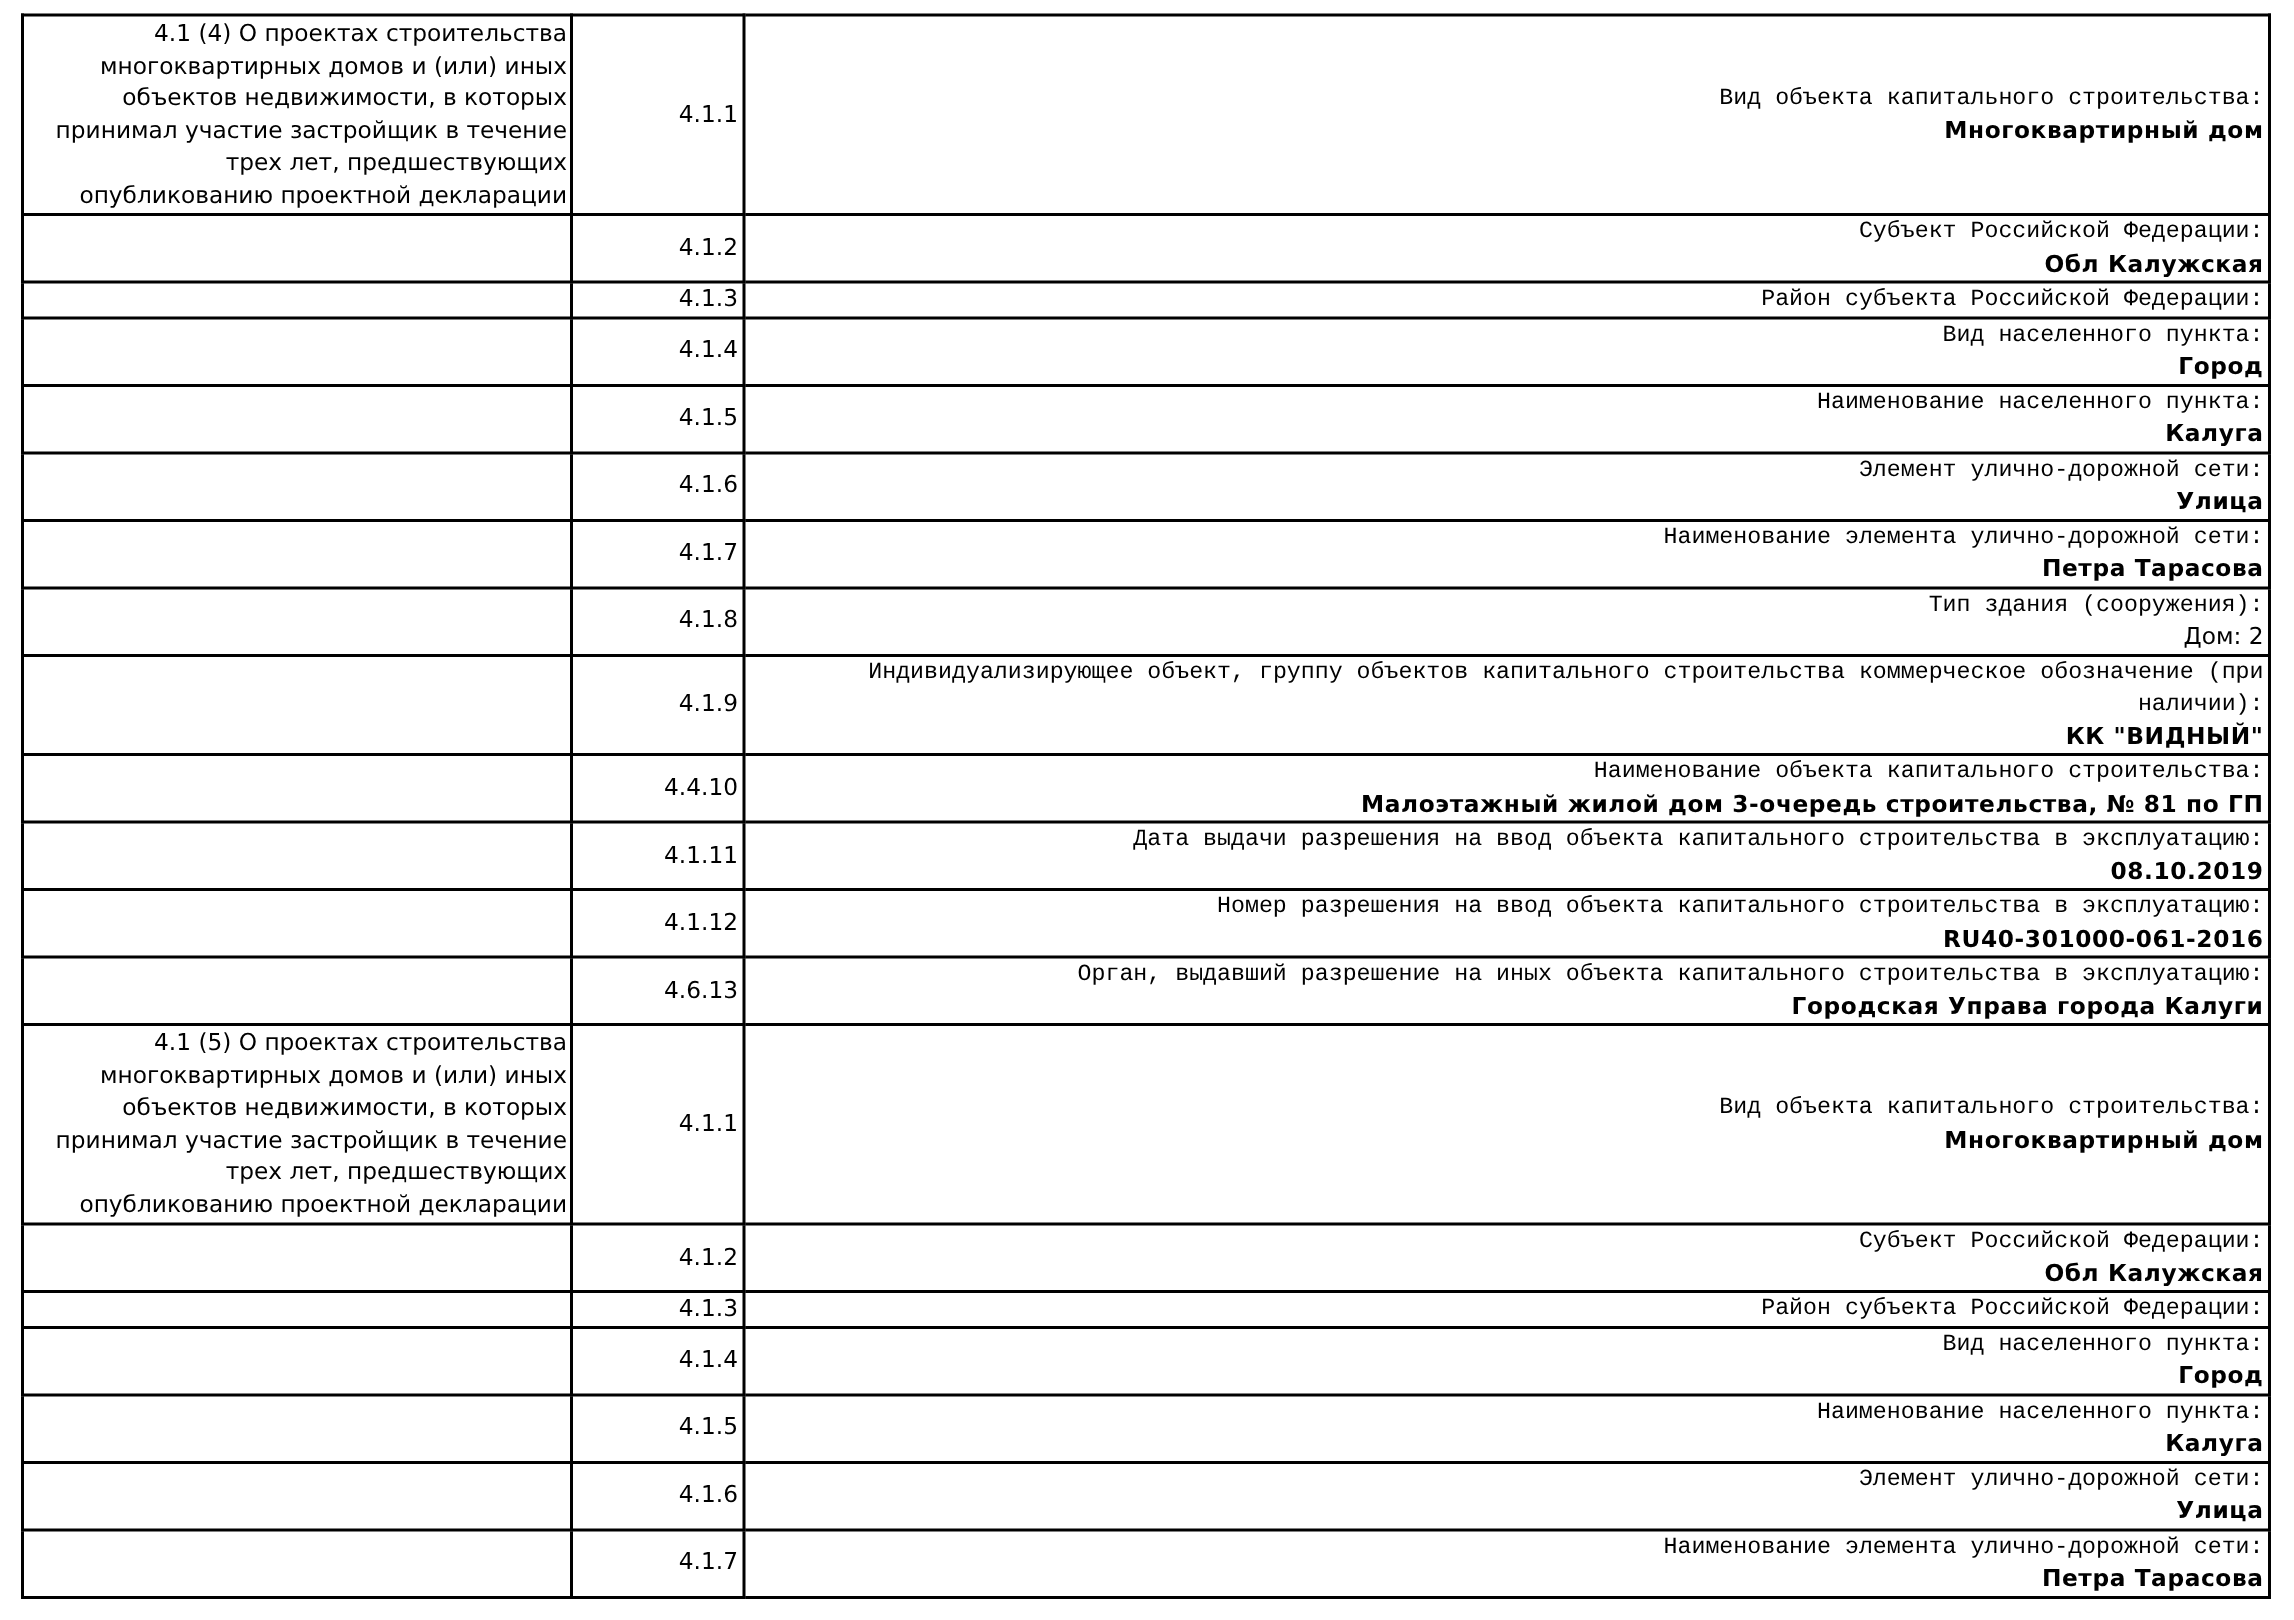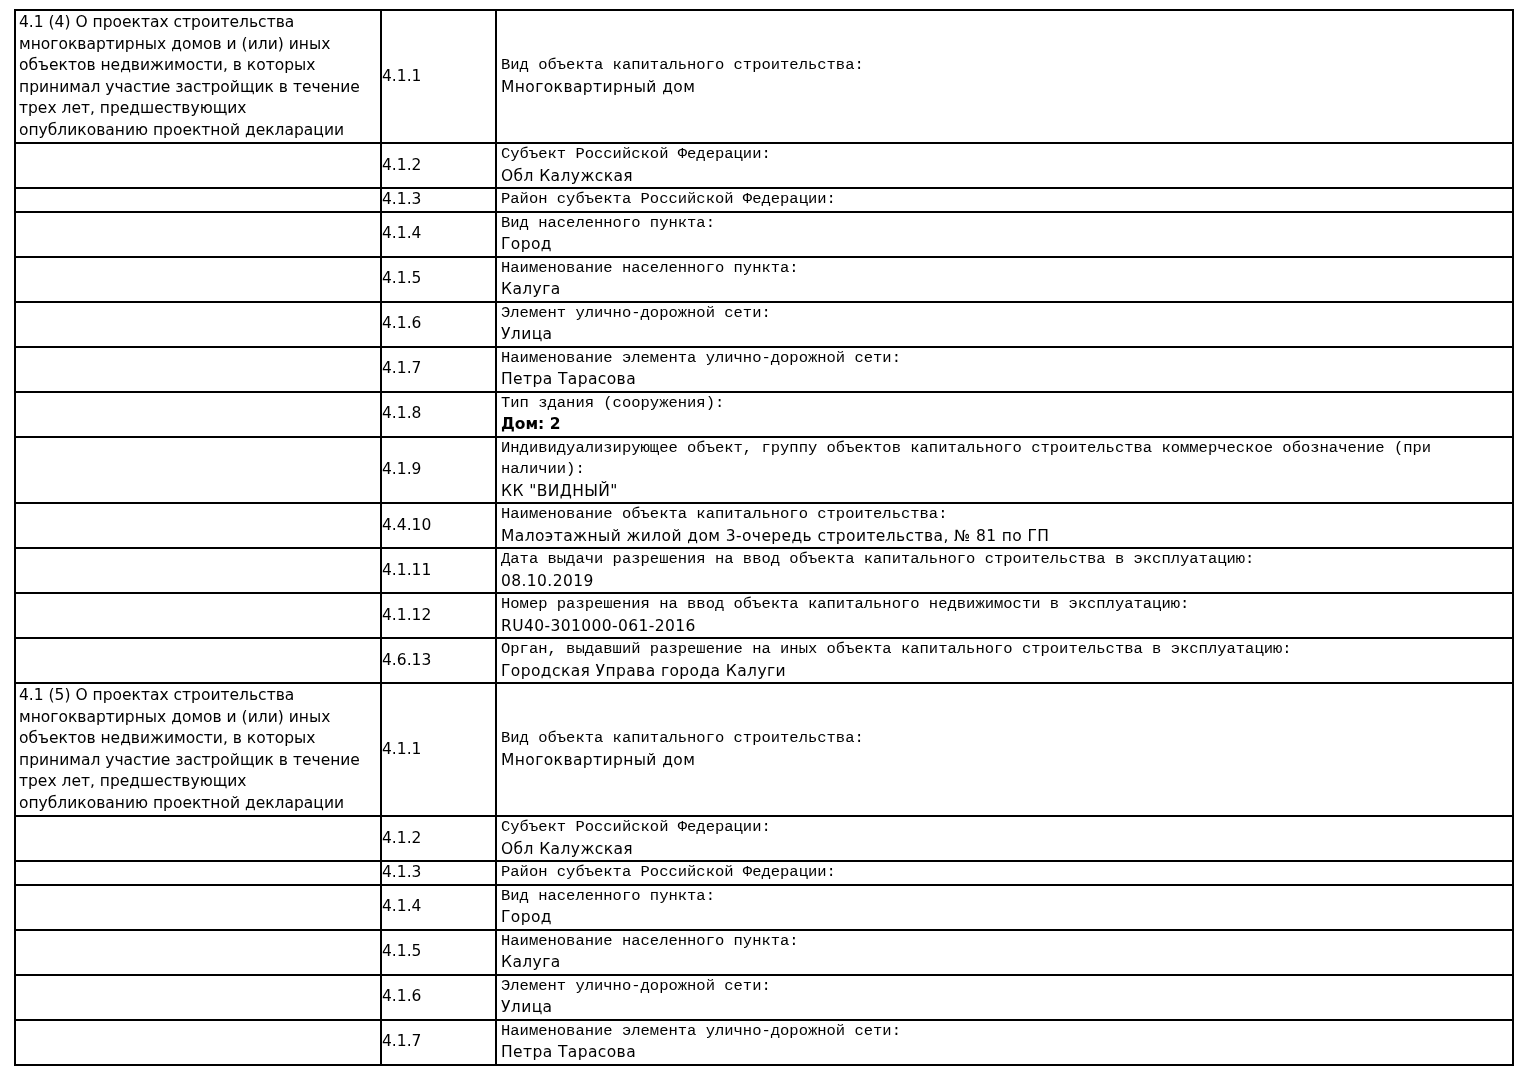--- a/index.html
+++ b/index.html
@@ -21,41 +21,42 @@
     width: 1498px;
   }
   .decl td {
     border: 2px solid #000000;
     padding: 0 3px;
     vertical-align: middle;
     font-size: 15.5px;
     line-height: 21.5px;
     overflow: hidden;
     word-wrap: break-word;
+    text-align: right;
   }
   .decl td.c1 {
     vertical-align: top;
     padding: 1px 2px 1px 3px;
   }
   .decl td.c2 {
     padding-left: 0;
   }
   .decl td.c3 {
     padding-left: 4px;
   }
   .item-label {
     font-weight: normal;
     font-family: Liberation Mono, monospace;
   }
   .item-value {
+    font-weight: bold;
+    letter-spacing: 0.4px;
+  }
+  .item-value.plain {
     font-weight: normal;
-    letter-spacing: 0.4px;
-  }
-  .item-value.plain {
-    font-weight: bold;
     letter-spacing: 0;
   }
 </style>
 </head>
 <body>
 
 <table class="decl">
   <colgroup>
     <col style="width:366px">
     <col style="width:115px">
@@ -148,21 +149,21 @@
         <td class="c2">4.1.11</td>
         <td class="c3">
           <div class="item-label">Дата выдачи разрешения на ввод объекта капитального строительства в эксплуатацию:</div>
           <div class="item-value">08.10.2019</div>
         </td>
       </tr>
       <tr>
         <td class="c1"></td>
         <td class="c2">4.1.12</td>
         <td class="c3">
-          <div class="item-label">Номер разрешения на ввод объекта капитального недвижимости в эксплуатацию:</div>
+          <div class="item-label">Номер разрешения на ввод объекта капитального строительства в эксплуатацию:</div>
           <div class="item-value">RU40-301000-061-2016</div>
         </td>
       </tr>
       <tr>
         <td class="c1"></td>
         <td class="c2">4.6.13</td>
         <td class="c3">
           <div class="item-label">Орган, выдавший разрешение на иных объекта капитального строительства в эксплуатацию:</div>
           <div class="item-value">Городская Управа города Калуги</div>
         </td>

